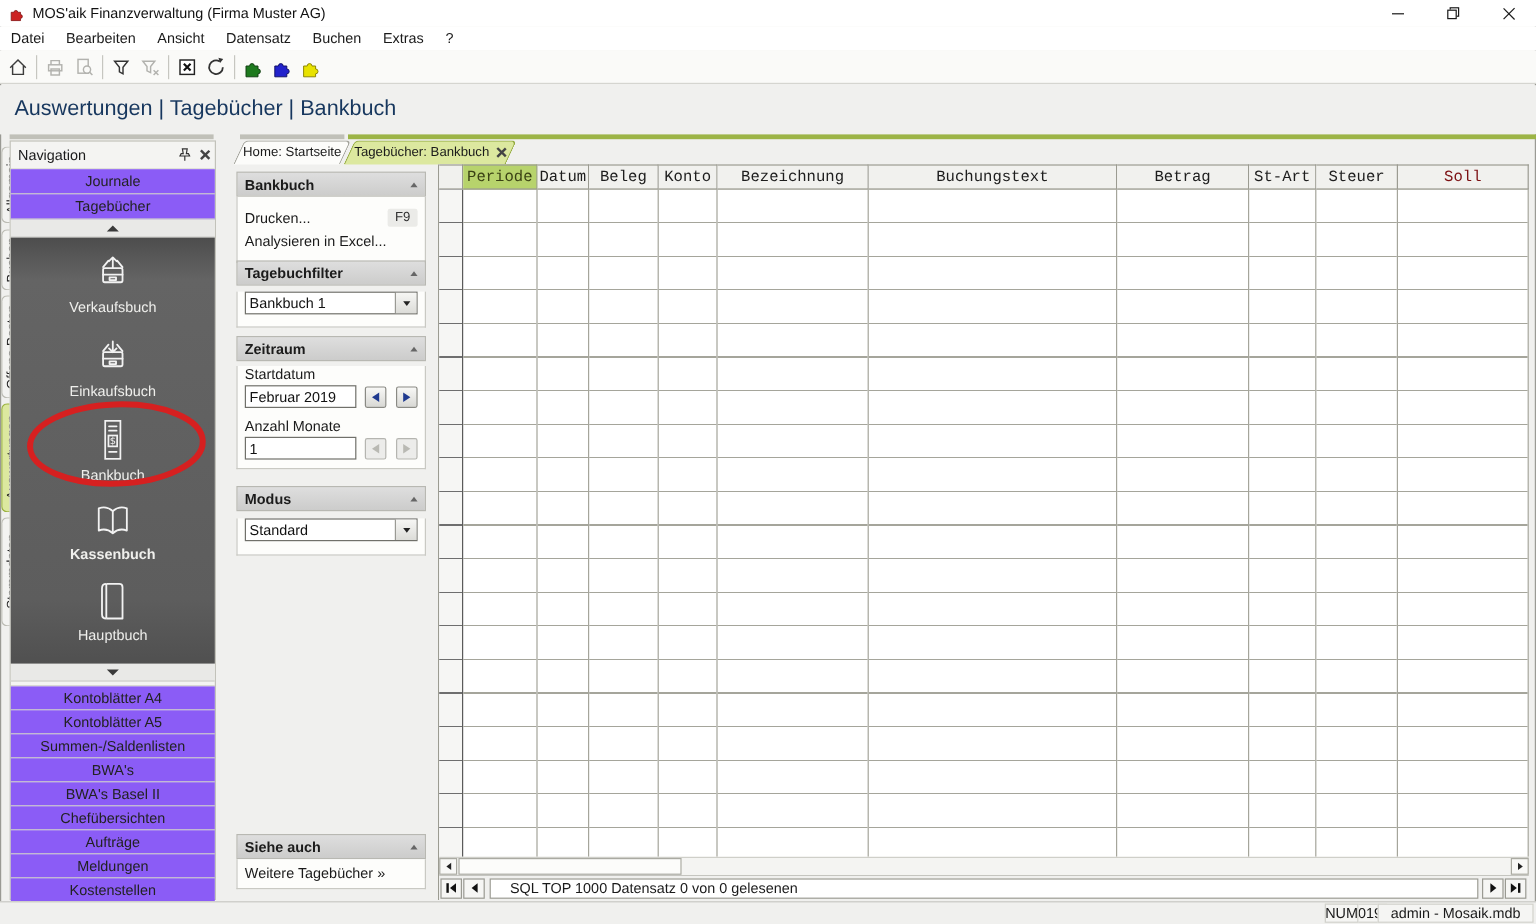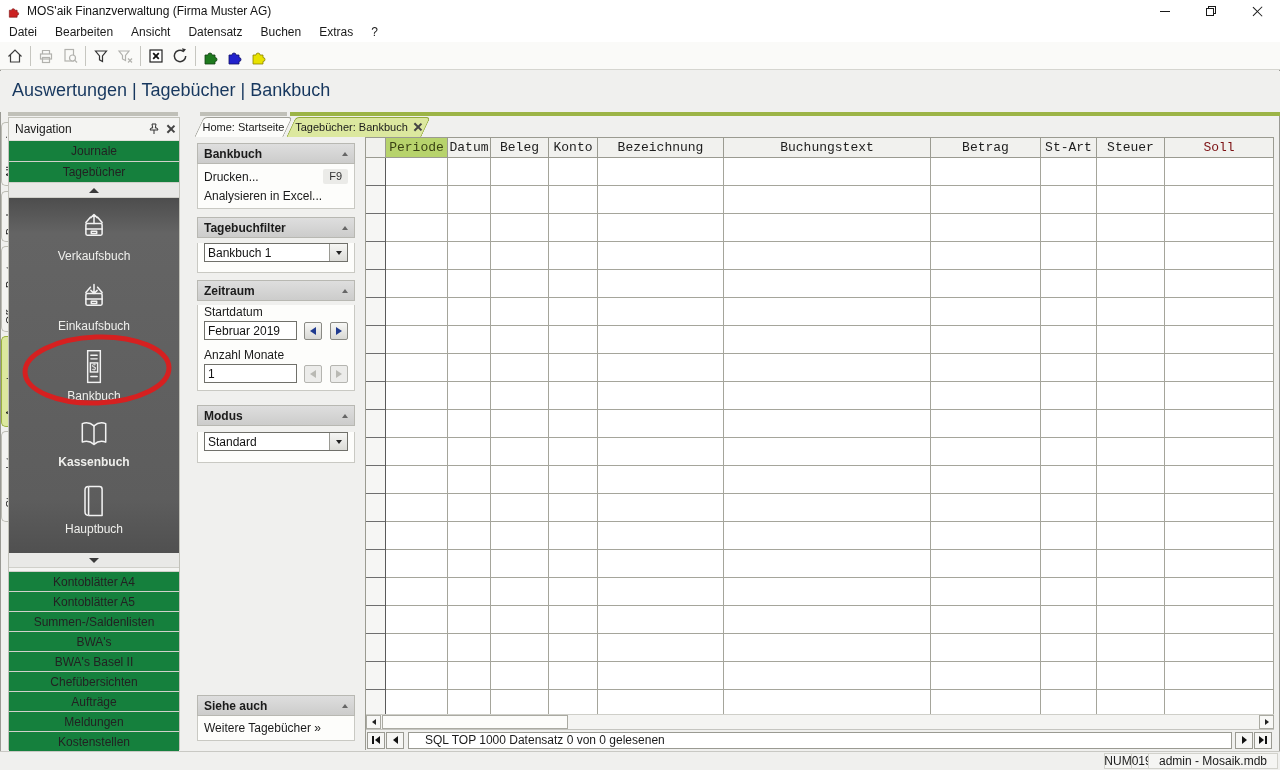--- a/index.html
+++ b/index.html
@@ -38,21 +38,21 @@
   .splitbar{position:absolute;top:112px;height:4px;}
   
   .side-tab{position:absolute;left:1px;width:17px;background:#f3f3f1;border:1px solid #bcbcb4;border-right:none;border-radius:5px 0 0 5px;box-sizing:border-box;display:flex;align-items:center;justify-content:center;}
   .side-tab span{writing-mode:vertical-rl;transform:rotate(180deg);font-size:11px;color:#222;white-space:nowrap;}
   .side-tab.active{background:#dce89f;border-color:#9ab13f;}
   
   #navpane{position:absolute;left:8px;top:117px;width:172px;height:633px;background:#f4f4f2;border:1px solid #c2c2ba;box-sizing:border-box;}
   #navhead{height:22px;display:flex;align-items:center;padding:0 5px 0 6px;font-size:12px;color:#1a1a1a;border-bottom:1px solid #e0e0da;}
   #navhead .nh-title{flex:1;}
   #navhead .nh-pin{margin-right:7px;display:flex;}
-  .nav-item{height:21px;box-sizing:border-box;border-bottom:1px solid #d0d0ca;display:flex;align-items:center;justify-content:center;font-size:12px;color:#222;background:#15803d;}
+  .nav-item{height:21px;box-sizing:border-box;border-bottom:1px solid #d0d0ca;display:flex;align-items:center;justify-content:center;font-size:12px;color:#222;background:#8b5cf6;}
   .nav-scroll{height:14px;background:#e9e9e7;border-bottom:1px solid #d0d0ca;display:flex;align-items:center;justify-content:center;}
   .tri-up{width:0;height:0;border-left:5px solid transparent;border-right:5px solid transparent;border-bottom:5px solid #3a3a3a;}
   .tri-down{width:0;height:0;border-left:5px solid transparent;border-right:5px solid transparent;border-top:5px solid #3a3a3a;}
   #darkpanel{position:relative;height:355px;background:linear-gradient(180deg,#4d4d4d,#646464 10%,#5d5d5d 85%,#505050);overflow:hidden;}
   .book{position:absolute;left:0;width:100%;display:flex;flex-direction:column;align-items:center;gap:3px;color:#efefec;font-size:12px;}
   #annotation{position:absolute;left:12px;top:135px;z-index:5;pointer-events:none;}
   #navlist{position:absolute;left:0;top:453px;width:100%;border-top:1px solid #d0d0ca;}
   #navlist .nav-item{height:20px;}
   
   .section{position:absolute;left:197px;width:158px;box-sizing:border-box;}
@@ -327,21 +327,21 @@
     <span>Tagebücher: Bankbuch</span>
     <span class="x-icon small"></span>
   </span>
 </div>
 
 <div class="section" style="top:143px;">
   <div class="sec-head">
     <span class="sh-title">Bankbuch</span>
     <span class="tri-collapse"></span>
   </div>
-  <div class="sec-body" style="padding:3px 0;">
+  <div class="sec-body" style="padding:8px 0;">
     <div class="task-row">
       <span class="tr-label">Drucken...</span>
       <span class="key-badge">F9</span>
     </div>
     <div class="task-row">
       <span class="tr-label">Analysieren in Excel...</span>
     </div>
   </div>
 </div>
 

